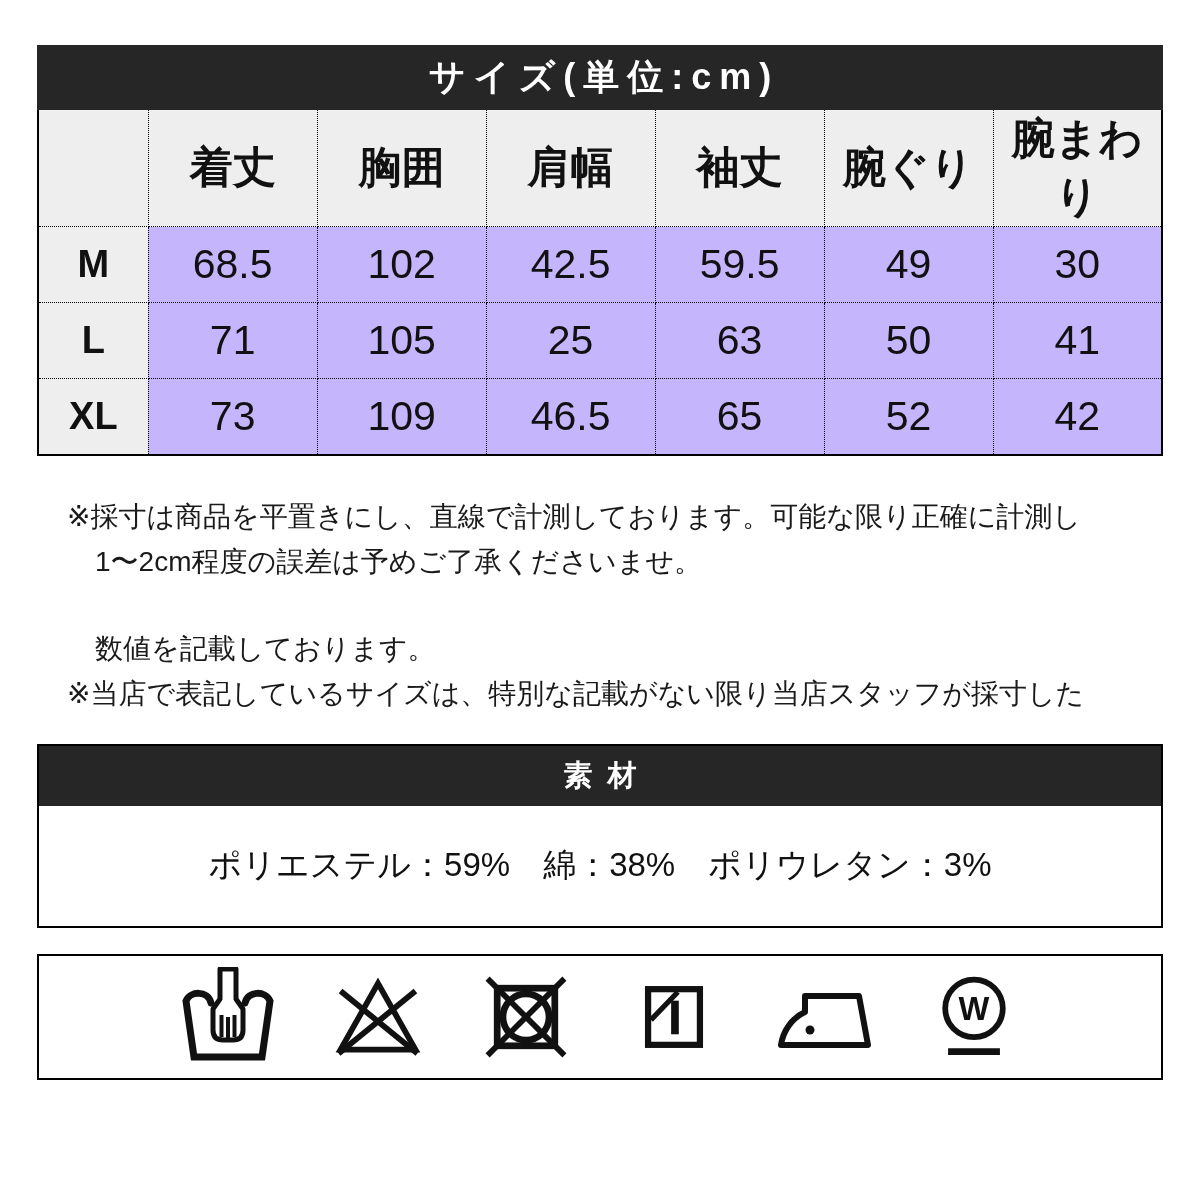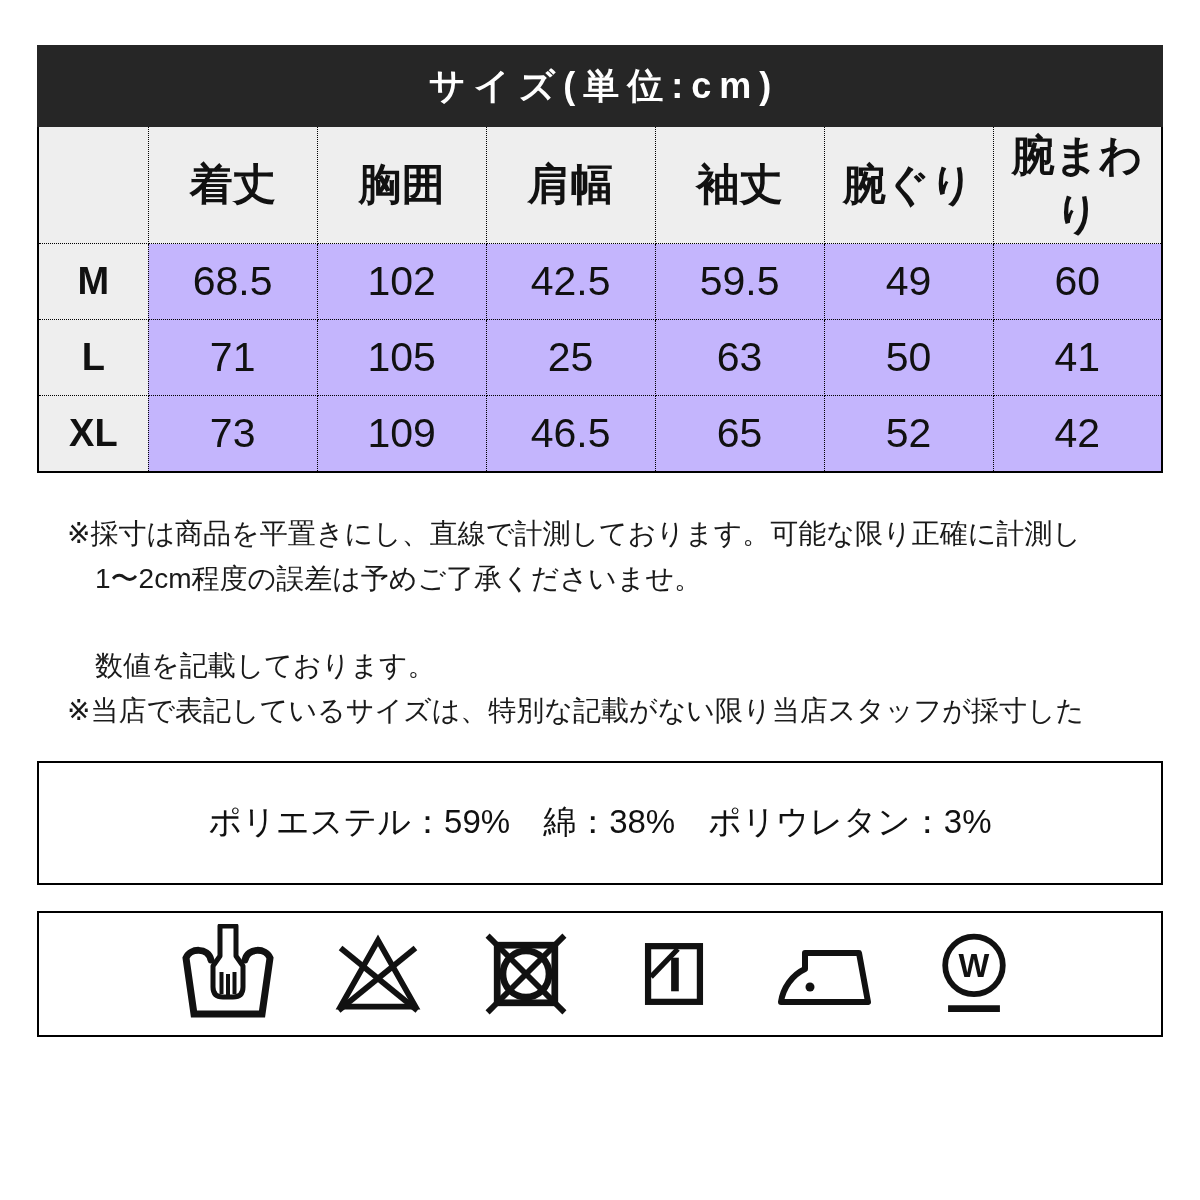--- a/index.html
+++ b/index.html
@@ -30,21 +30,21 @@
     border:2px solid var(--border);
   }
   table.size-table th,
   table.size-table td{
     border:1px dotted #000;
     text-align:center;
     vertical-align:middle;
     padding:0;
   }
   tr.title-row th{
-    height:80px;
+    height:63px;
     background:var(--band-bg);
     border:2px solid var(--band-bg);
     color:var(--band-text);
     font-size:36px;
     font-weight:bold;
     letter-spacing:8px;
     text-indent:8px;
   }
   tr.head-row th{
     height:96px;
@@ -136,21 +136,21 @@
       </tr>
     </thead>
     <tbody>
       <tr class="data-row">
         <th class="row-label">M</th>
         <td>68.5</td>
         <td>102</td>
         <td>42.5</td>
         <td>59.5</td>
         <td>49</td>
-        <td>60</td>
+        <td>30</td>
       </tr>
       <tr class="data-row">
         <th class="row-label">L</th>
         <td>71</td>
         <td>105</td>
         <td>25</td>
         <td>63</td>
         <td>50</td>
         <td>41</td>
       </tr>
@@ -170,20 +170,21 @@
     <div class="ln">※採寸は商品を平置きにし、直線で計測しております。可能な限り正確に計測し</div>
     <div class="ln cont">1〜2cm程度の誤差は予めご了承くださいませ。</div>
   </div>
 
   <div class="note second">
     <div class="ln cont">数値を記載しております。</div>
     <div class="ln">※当店で表記しているサイズは、特別な記載がない限り当店スタッフが採寸した</div>
   </div>
 
   <div class="box material-box">
+    <div class="box-header">素材</div>
     <div class="box-body">ポリエステル：59%　綿：38%　ポリウレタン：3%</div>
   </div>
 
   <div class="box laundry-box">
     <div class="box-body">
 
       <svg width="100" height="100" viewBox="0 0 100 100">
         <g stroke="#111" fill="none">
           <path d="M33,36 C30,23 12,24 8,34 L16,90 L84,90 L92,34 C88,24 70,23 67,36" stroke-width="7" stroke-linecap="round"></path>
           <path d="M42,2 L58,2 L58,32 L65,42 L65,63 Q65,73 55,73 L45,73 Q35,73 35,63 L35,42 L42,32 Z" fill="#ffffff" stroke-width="5" stroke-linejoin="round"></path>

